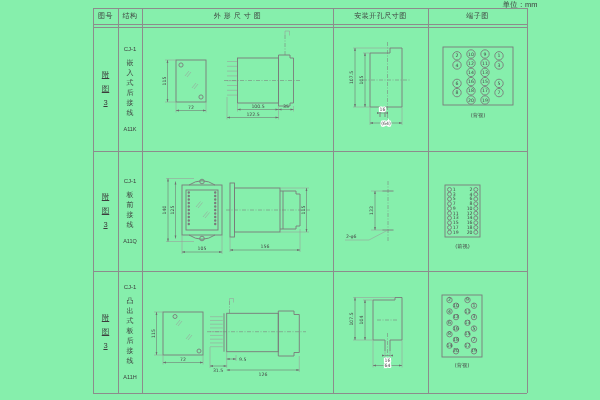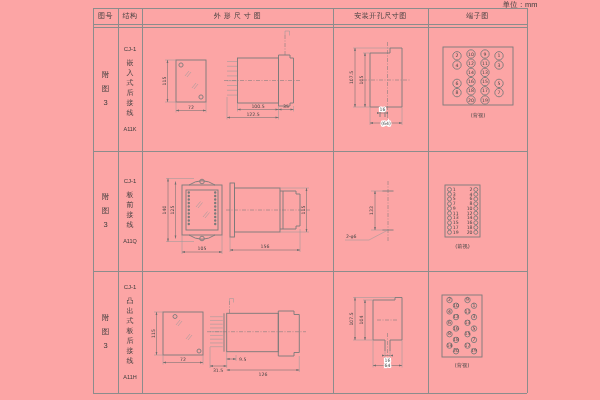--- a/index.html
+++ b/index.html
@@ -1,22 +1,22 @@
 <!DOCTYPE html>
 <html><head>
 <meta charset="utf-8">
 <style>
   html,body{margin:0;padding:0;background:#fff;}
-  #page{position:relative;width:600px;height:400px;background:#fca5a5;overflow:hidden;
+  #page{position:relative;width:600px;height:400px;background:#86efac;overflow:hidden;
         font-family:"Liberation Sans","DejaVu Sans",sans-serif;color:#3c3c3c;}
   .hline{position:absolute;left:93px;width:434px;height:1px;background:#8c8c8c;}
   .vline{position:absolute;top:8px;height:385px;width:1px;background:#8c8c8c;}
   .cell{position:absolute;display:flex;align-items:center;justify-content:center;text-align:center;}
   .hdr{top:8px;height:16px;font-size:7px;letter-spacing:0.5px;}
-  .vtext{width:9px;word-break:break-all;line-height:1.9;font-size:7.5px;}
+  .vtext{width:9px;word-break:break-all;line-height:1.9;font-size:7.5px;text-decoration:underline;}
   .structure{flex-direction:column;}
   .model{font-size:6px;white-space:nowrap;margin-bottom:6px;}
   .sname{width:8px;word-break:break-all;line-height:1.45;font-size:7px;}
   .scode{font-size:5.5px;margin-top:8px;}
   #unit-label{position:absolute;top:0px;left:480px;width:80px;text-align:center;font-size:7.5px;}
   svg{display:block;position:absolute;}
   .ln{fill:none;stroke:#7a7a7a;stroke-width:0.9;}
   .thin{fill:none;stroke:#9a9a9a;stroke-width:0.55;}
   .dim{fill:none;stroke:#6f6f6f;stroke-width:0.55;}
   .dd{fill:none;stroke:#7a7a7a;stroke-width:0.55;stroke-dasharray:4 1.5 1 1.5;}

